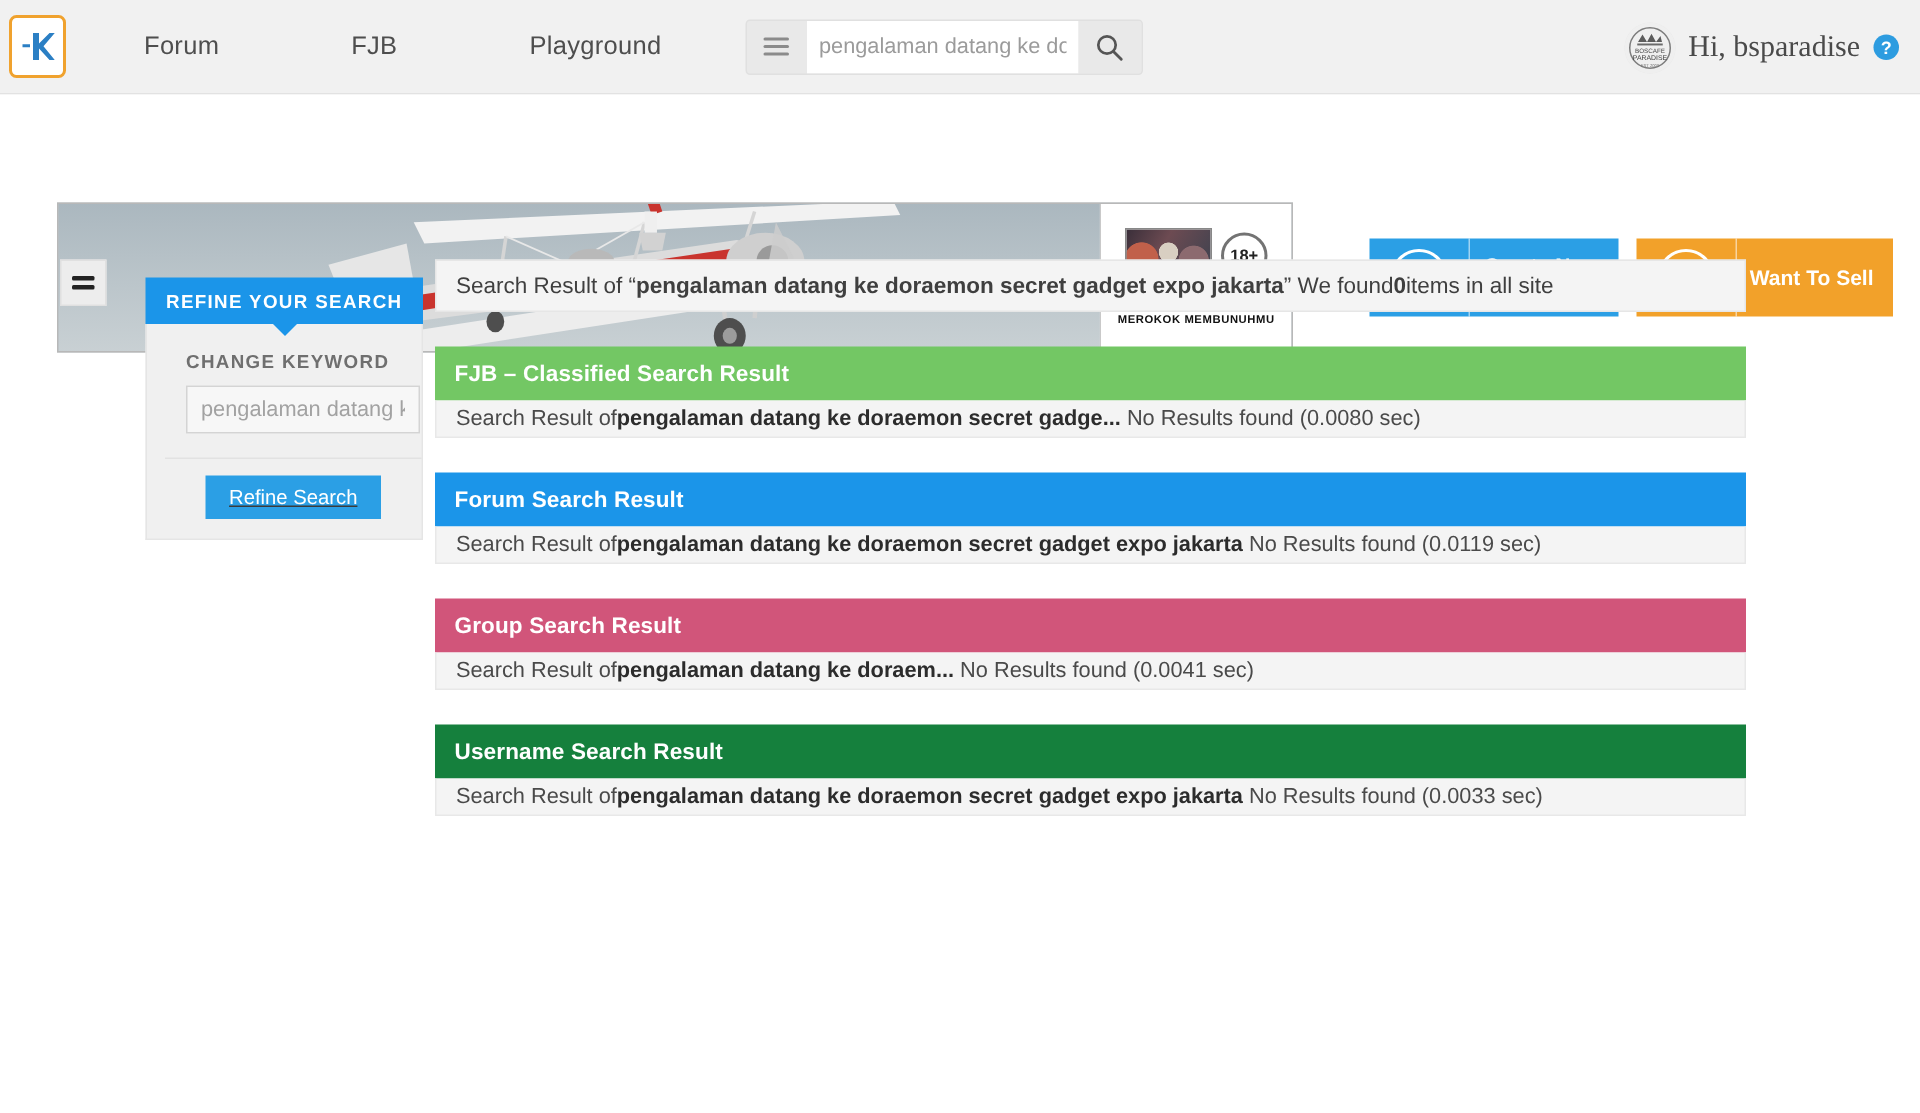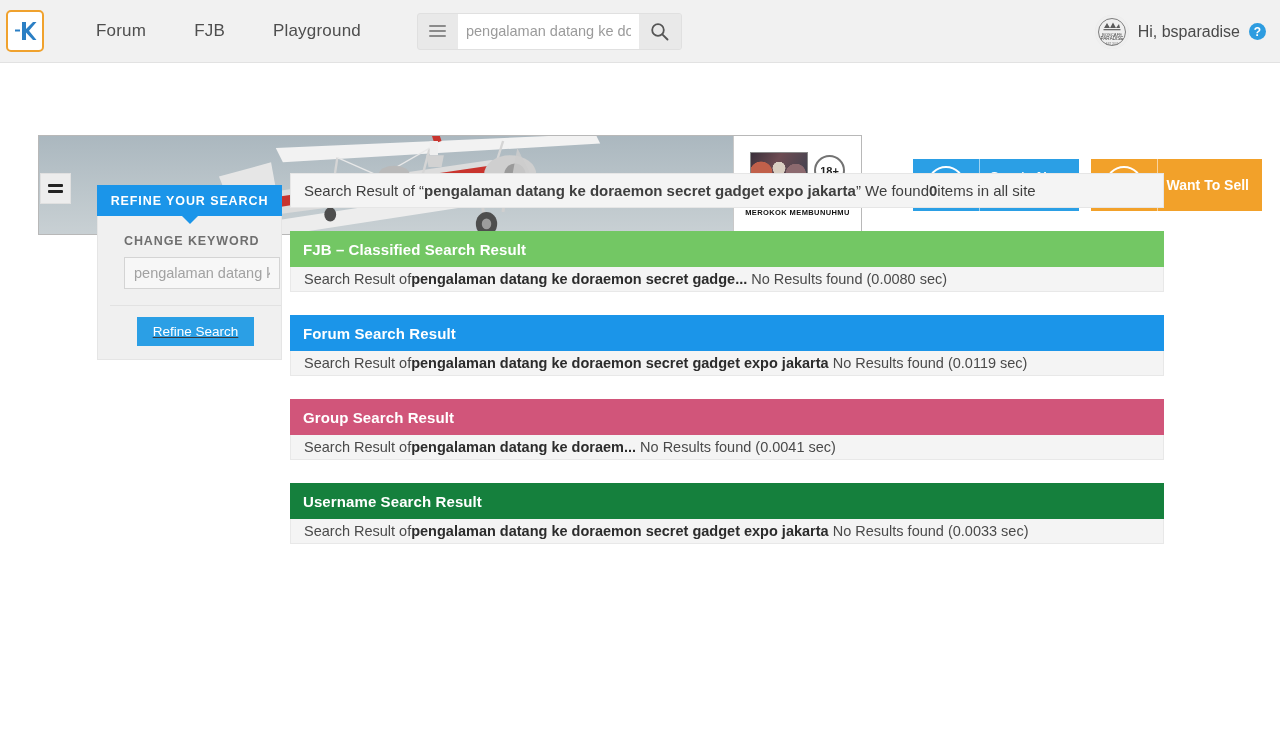--- a/index.html
+++ b/index.html
@@ -28,21 +28,21 @@
     width: 38px; height: 42px;
     margin-left: 6px;
     border: 2px solid #f0a22e;
     border-radius: 5px;
     background: #ffffff;
     display: flex; align-items: center; justify-content: center;
     flex: none;
   }
   .logo-box svg { display:block; }
 
-  .nav-links { display: flex; align-items: center; margin-left: 28px; }
+  .nav-links { display: flex; align-items: center; margin-left: 28px; gap: 40px; }
   .nav-link {
     font-size: 17px;
     color: #4e4e4e;
     padding: 0 24px;
     text-decoration: none;
     white-space: nowrap;
     cursor: pointer;
     letter-spacing: .2px;
   }
 
@@ -92,21 +92,21 @@
     height: 63px;
     display: flex; align-items: center; gap: 9px;
   }
   .avatar {
     width: 34px; height: 34px; border-radius: 50%;
     background: #e8e8e8;
     overflow: hidden;
     display:flex; align-items:center; justify-content:center;
     flex:none;
   }
-  .user-name { font-size: 16px; color: #4a4a4a; white-space: nowrap; }
+  .user-name { font-size: 20px; color: #4a4a4a; white-space: nowrap; font-family: Liberation Serif, serif; }
   .help-icon {
     width: 17px; height: 17px; border-radius: 50%;
     background: #2d9ce0; color: #fff;
     font-size: 12px; font-weight: bold;
     display:flex; align-items:center; justify-content:center;
     cursor:pointer; flex:none;
   }
 
   
   .adband {

